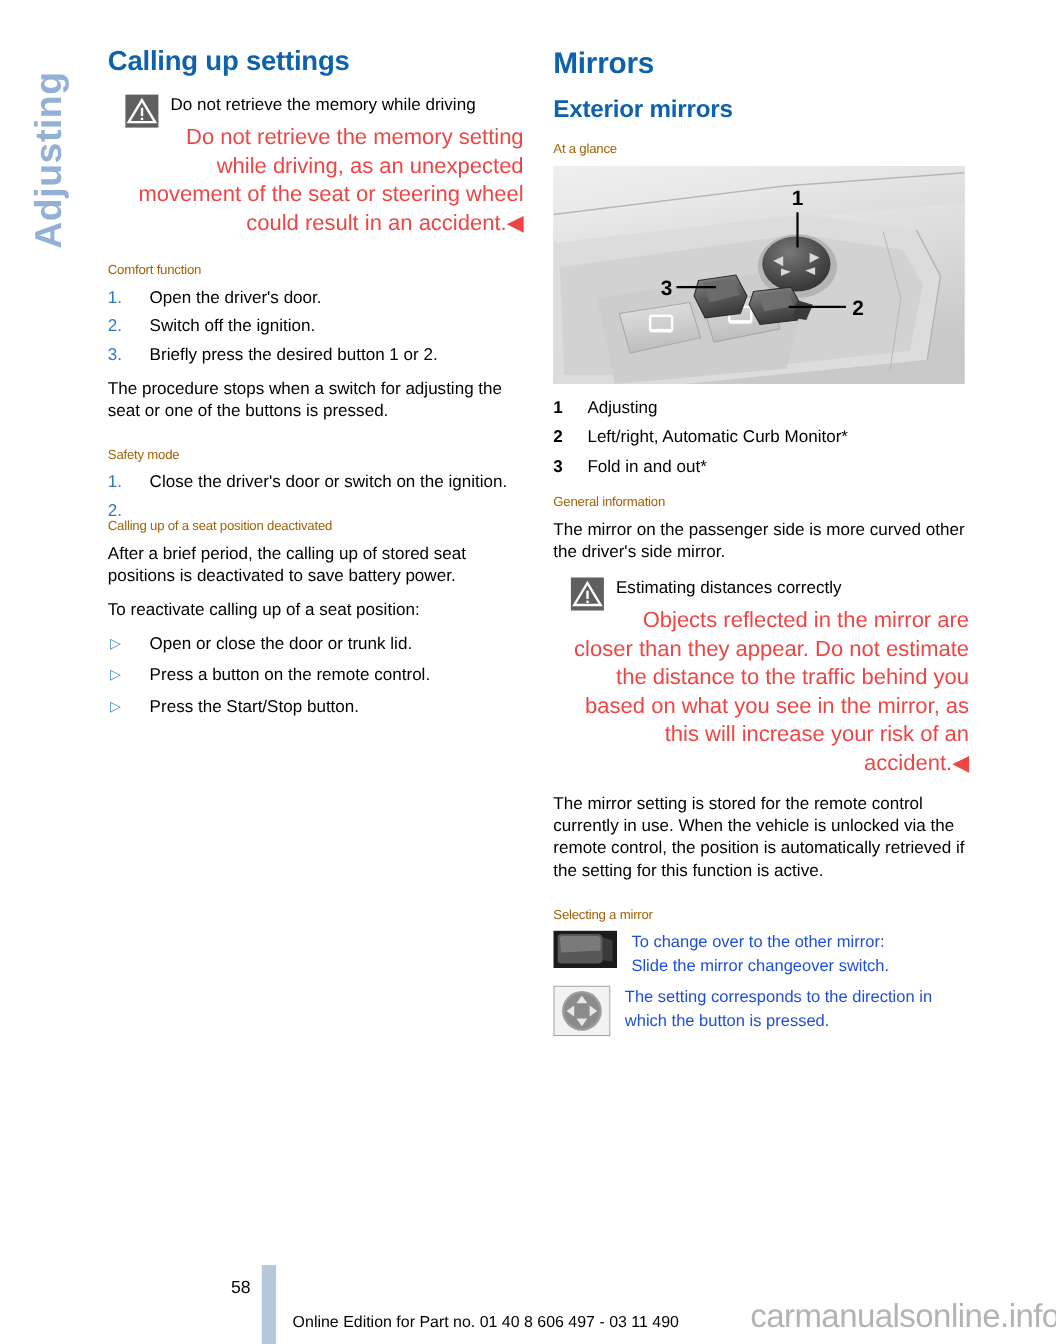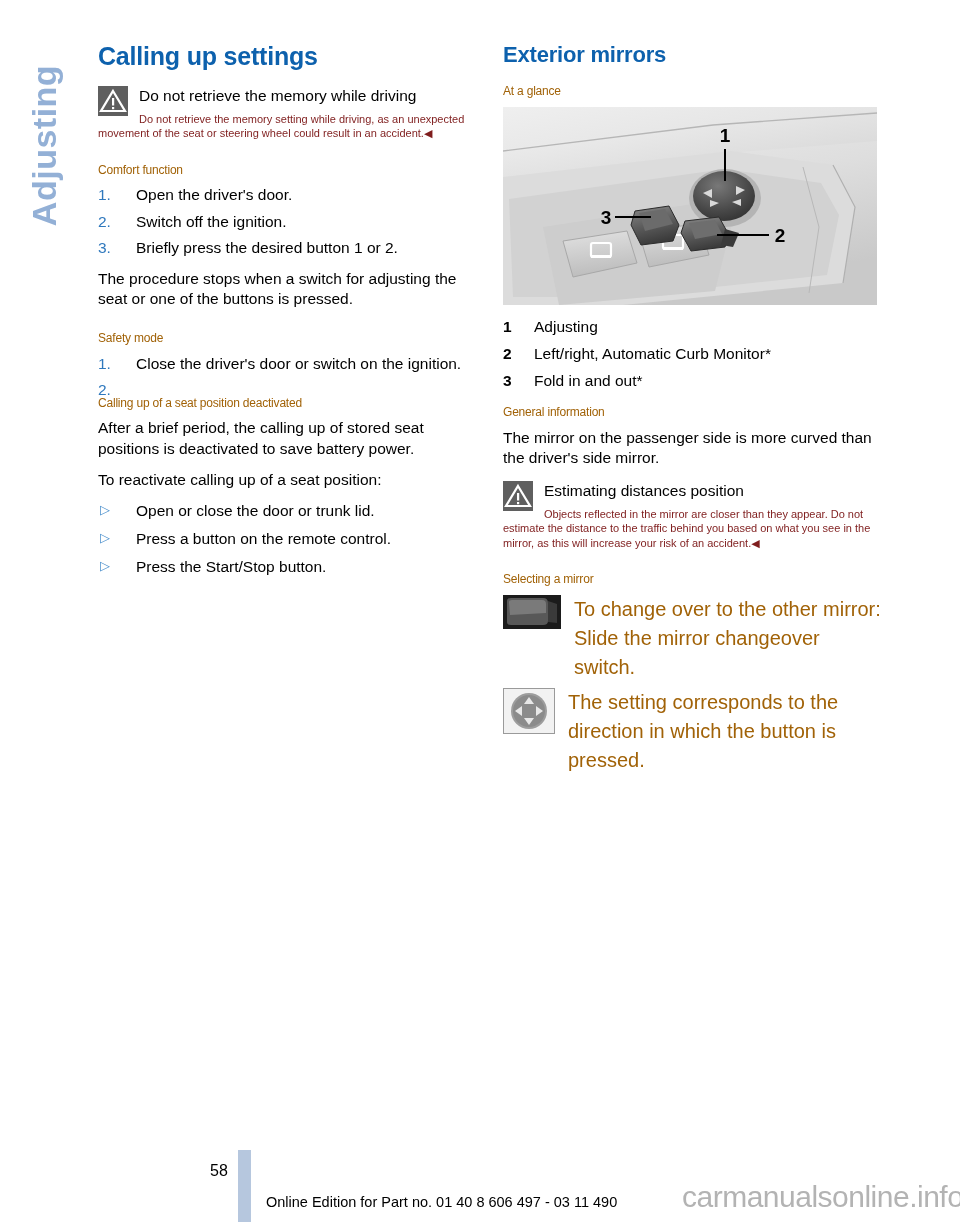--- a/index.html
+++ b/index.html
@@ -44,35 +44,36 @@
     line-height: 1.22;
   }
   h3.h-light.first { margin-top: 0; }
 
   p.body {
     font-size: 15.5px; color: #000; line-height: 1.3;
     margin-bottom: 11px;
   }
 
   
-  .warn { margin-bottom: 14px; }
+  .warn { margin-bottom: 14px; margin-left: 16px; }
   .warn-icon {
     float: left;
     width: 30px; height: 30px;
     background: #5f5f5f;
     margin-right: 11px; margin-top: 2px;
   }
   .warn-icon svg { display: block; }
   .warn-title {
     font-size: 15.5px; color: #000; line-height: 1.3;
     padding-top: 2px;
   }
   .warn-body {
-    font-size: 11px; color: #7f1d1d; line-height: 1.3;
+    font-size: 20px; color: #ef4444; line-height: 1.3;
     margin-top: 6px;
+    text-align: right;
   }
   .clearfix::after { content: ""; display: block; clear: both; }
 
   
   ol.steps { list-style: none; margin-bottom: 11px; }
   ol.steps li {
     position: relative;
     padding-left: 38px;
     font-size: 15.5px; line-height: 1.3; color: #000;
     margin-bottom: 6px;
@@ -111,21 +112,21 @@
     margin-bottom: 4px;
     position: relative; overflow: hidden;
     background: linear-gradient(160deg,#e8e8e8 0%,#dcdcdc 40%,#cfcfcf 100%);
   }
   .photo svg { display: block; }
 
   
   .icon-row { margin-bottom: 6px; }
   .icon-row .icon-box { float: left; margin-right: 13px; }
   .icon-row .icon-text {
-    font-size: 20px; line-height: 1.45; color: #a16207;
+    font-size: 15px; line-height: 1.45; color: #1d4ed8;
     overflow: hidden;
   }
   .sw-icon { width: 58px; height: 34px; display: block; }
   .knob-icon { width: 52px; height: 46px; display: block; }
 
   
   .footer { position: absolute; left: 0; bottom: 0; width: 868px; height: 72px; }
   .pagenum {
     position: absolute; left: 210px; bottom: 42px;
     font-size: 16px; color: #000;
@@ -212,20 +213,21 @@
       </li>
       <li>
         <span class="tri-mark">▷</span>
         <span>Press the Start/Stop button.</span>
       </li>
     </ul>
   </div>
 
   <div class="col col-right">
 
+    <h1 class="h-main" style="font-size:27px;">Mirrors</h1>
     <h2 class="h-sub">Exterior mirrors</h2>
     <h3 class="h-light first">At a glance</h3>
 
     <div class="photo">
       <svg width="374" height="198" viewBox="0 0 374 198">
         <defs>
           <linearGradient id="panelG" x1="0" y1="0" x2="0.4" y2="1">
             <stop offset="0%" stop-color="#efefef"></stop>
             <stop offset="55%" stop-color="#dedede"></stop>
             <stop offset="100%" stop-color="#c9c9c9"></stop>
@@ -305,34 +307,35 @@
         <span class="lnum">2</span>
         <span>Left/right, Automatic Curb Monitor*</span>
       </li>
       <li>
         <span class="lnum">3</span>
         <span>Fold in and out*</span>
       </li>
     </ul>
 
     <h3 class="h-light" style="margin-top:8px;">General information</h3>
-    <p class="body">The mirror on the passenger side is more curved than the driver's side mirror.</p>
+    <p class="body">The mirror on the passenger side is more curved other the driver's side mirror.</p>
 
     <div class="warn clearfix">
       <div class="warn-icon">
         <svg width="30" height="30" viewBox="0 0 30 30">
           <polygon points="15,5 27,25 3,25" fill="none" stroke="#ffffff" stroke-width="2.2"></polygon>
           <rect x="14" y="12" width="2.2" height="7.5" fill="#ffffff"></rect>
           <rect x="14" y="21" width="2.2" height="2.2" fill="#ffffff"></rect>
         </svg>
       </div>
-      <div class="warn-title">Estimating distances position</div>
+      <div class="warn-title">Estimating distances correctly</div>
       <div class="warn-body">Objects reflected in the mirror are closer than they appear. Do not estimate the distance to the traffic behind you based on what you see in the mirror, as this will increase your risk of an accident.◀</div>
     </div>
 
+    <p class="body" style="margin-top:14px;">The mirror setting is stored for the remote control currently in use. When the vehicle is unlocked via the remote control, the position is automatically retrieved if the setting for this function is active.</p>
 
     <h3 class="h-light" style="margin-top:22px;">Selecting a mirror</h3>
     <div class="icon-row clearfix">
       <div class="icon-box">
         <svg class="sw-icon" viewBox="0 0 58 34">
           <rect x="0" y="0" width="58" height="34" fill="#1b1b1b"></rect>
           <path d="M4 6 Q4 3 8 3 L40 3 Q45 3 45 8 L45 26 Q45 30 40 30 L8 30 Q4 30 4 27 Z" fill="#585858"></path>
           <path d="M6 7 Q6 5 9 5 L39 5 Q43 5 43 9 L43 18 L7 20 Z" fill="#7a7a7a"></path>
           <path d="M45 6 L54 9 L54 28 L45 27 Z" fill="#3a3a3a"></path>
         </svg>

